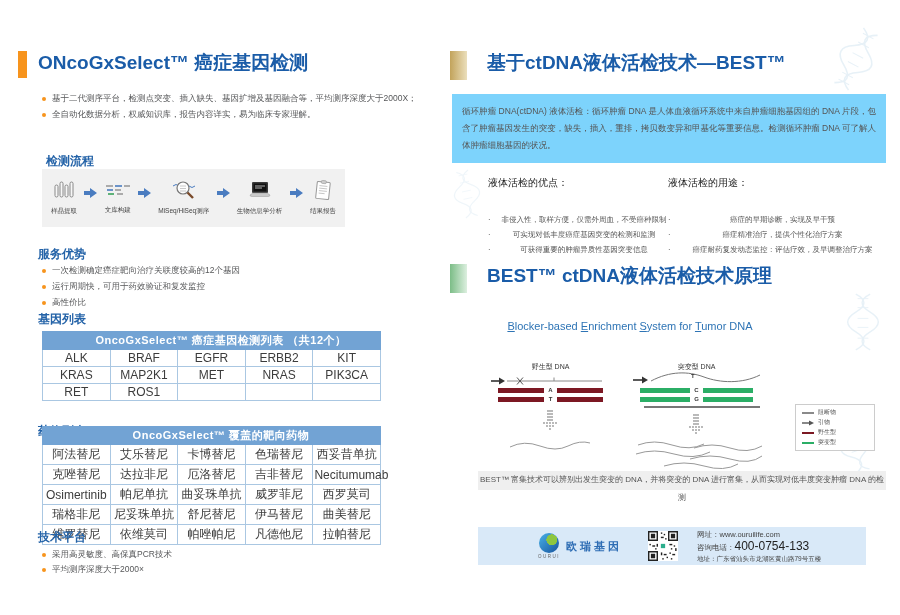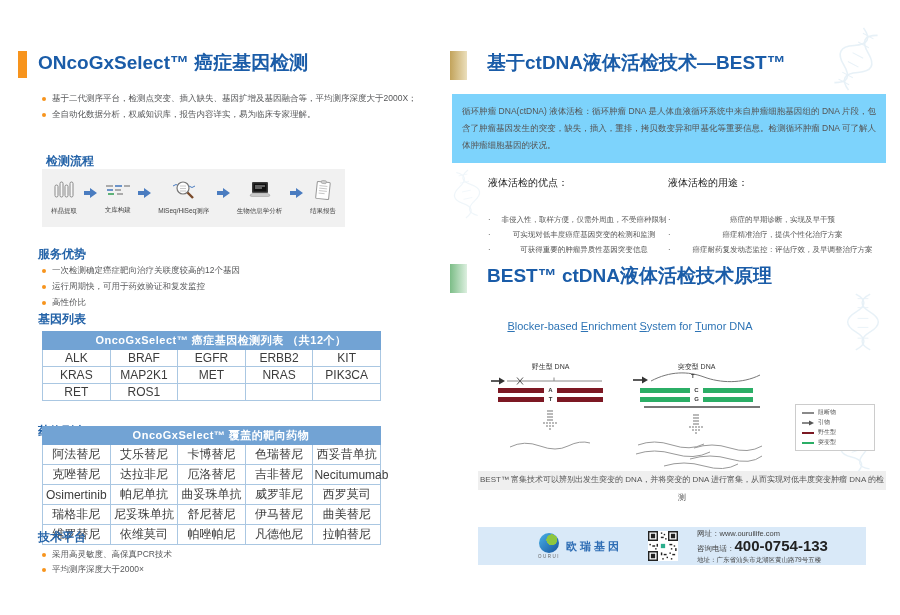--- a/index.html
+++ b/index.html
@@ -73,21 +73,21 @@
   
   .footer{position:absolute;left:478px;top:527px;width:388px;height:38px;background:#D9E9F8;display:flex;align-items:center;}
   .logo-wrap{margin-left:60px;display:flex;flex-direction:column;align-items:center;}
   .logo-circle{width:20px;height:20px;border-radius:50%;background:radial-gradient(circle at 64% 34%, #8DC63F 0 29%, rgba(0,0,0,0) 30%),linear-gradient(135deg,#49B2E8,#17539E);}
   .logo-sub{font-size:4.5px;color:#666;letter-spacing:1.5px;margin-top:1px;}
   .logo-text{font-size:11px;font-weight:bold;color:#2E6DB4;letter-spacing:3px;margin-left:6px;white-space:nowrap;}
   .qr{margin-left:26px;}
   .contact{margin-left:19px;color:#444;}
   .c-l1{font-size:7.5px;line-height:10px;}
   .c-l2{font-size:7.5px;line-height:13px;}
-  .c-phone{font-size:15px;font-weight:bold;color:#222;}
+  .c-phone{font-size:12px;font-weight:normal;color:#222;}
   .c-l3{font-size:6.5px;line-height:9px;}
 
   .deco{position:absolute;opacity:.18;}
 </style>
 </head>
 <body>
 
 <div>
 
   <svg class="deco" style="left:836px;top:26px;transform:rotate(28deg);" width="40" height="66" viewBox="0 0 40 66">

